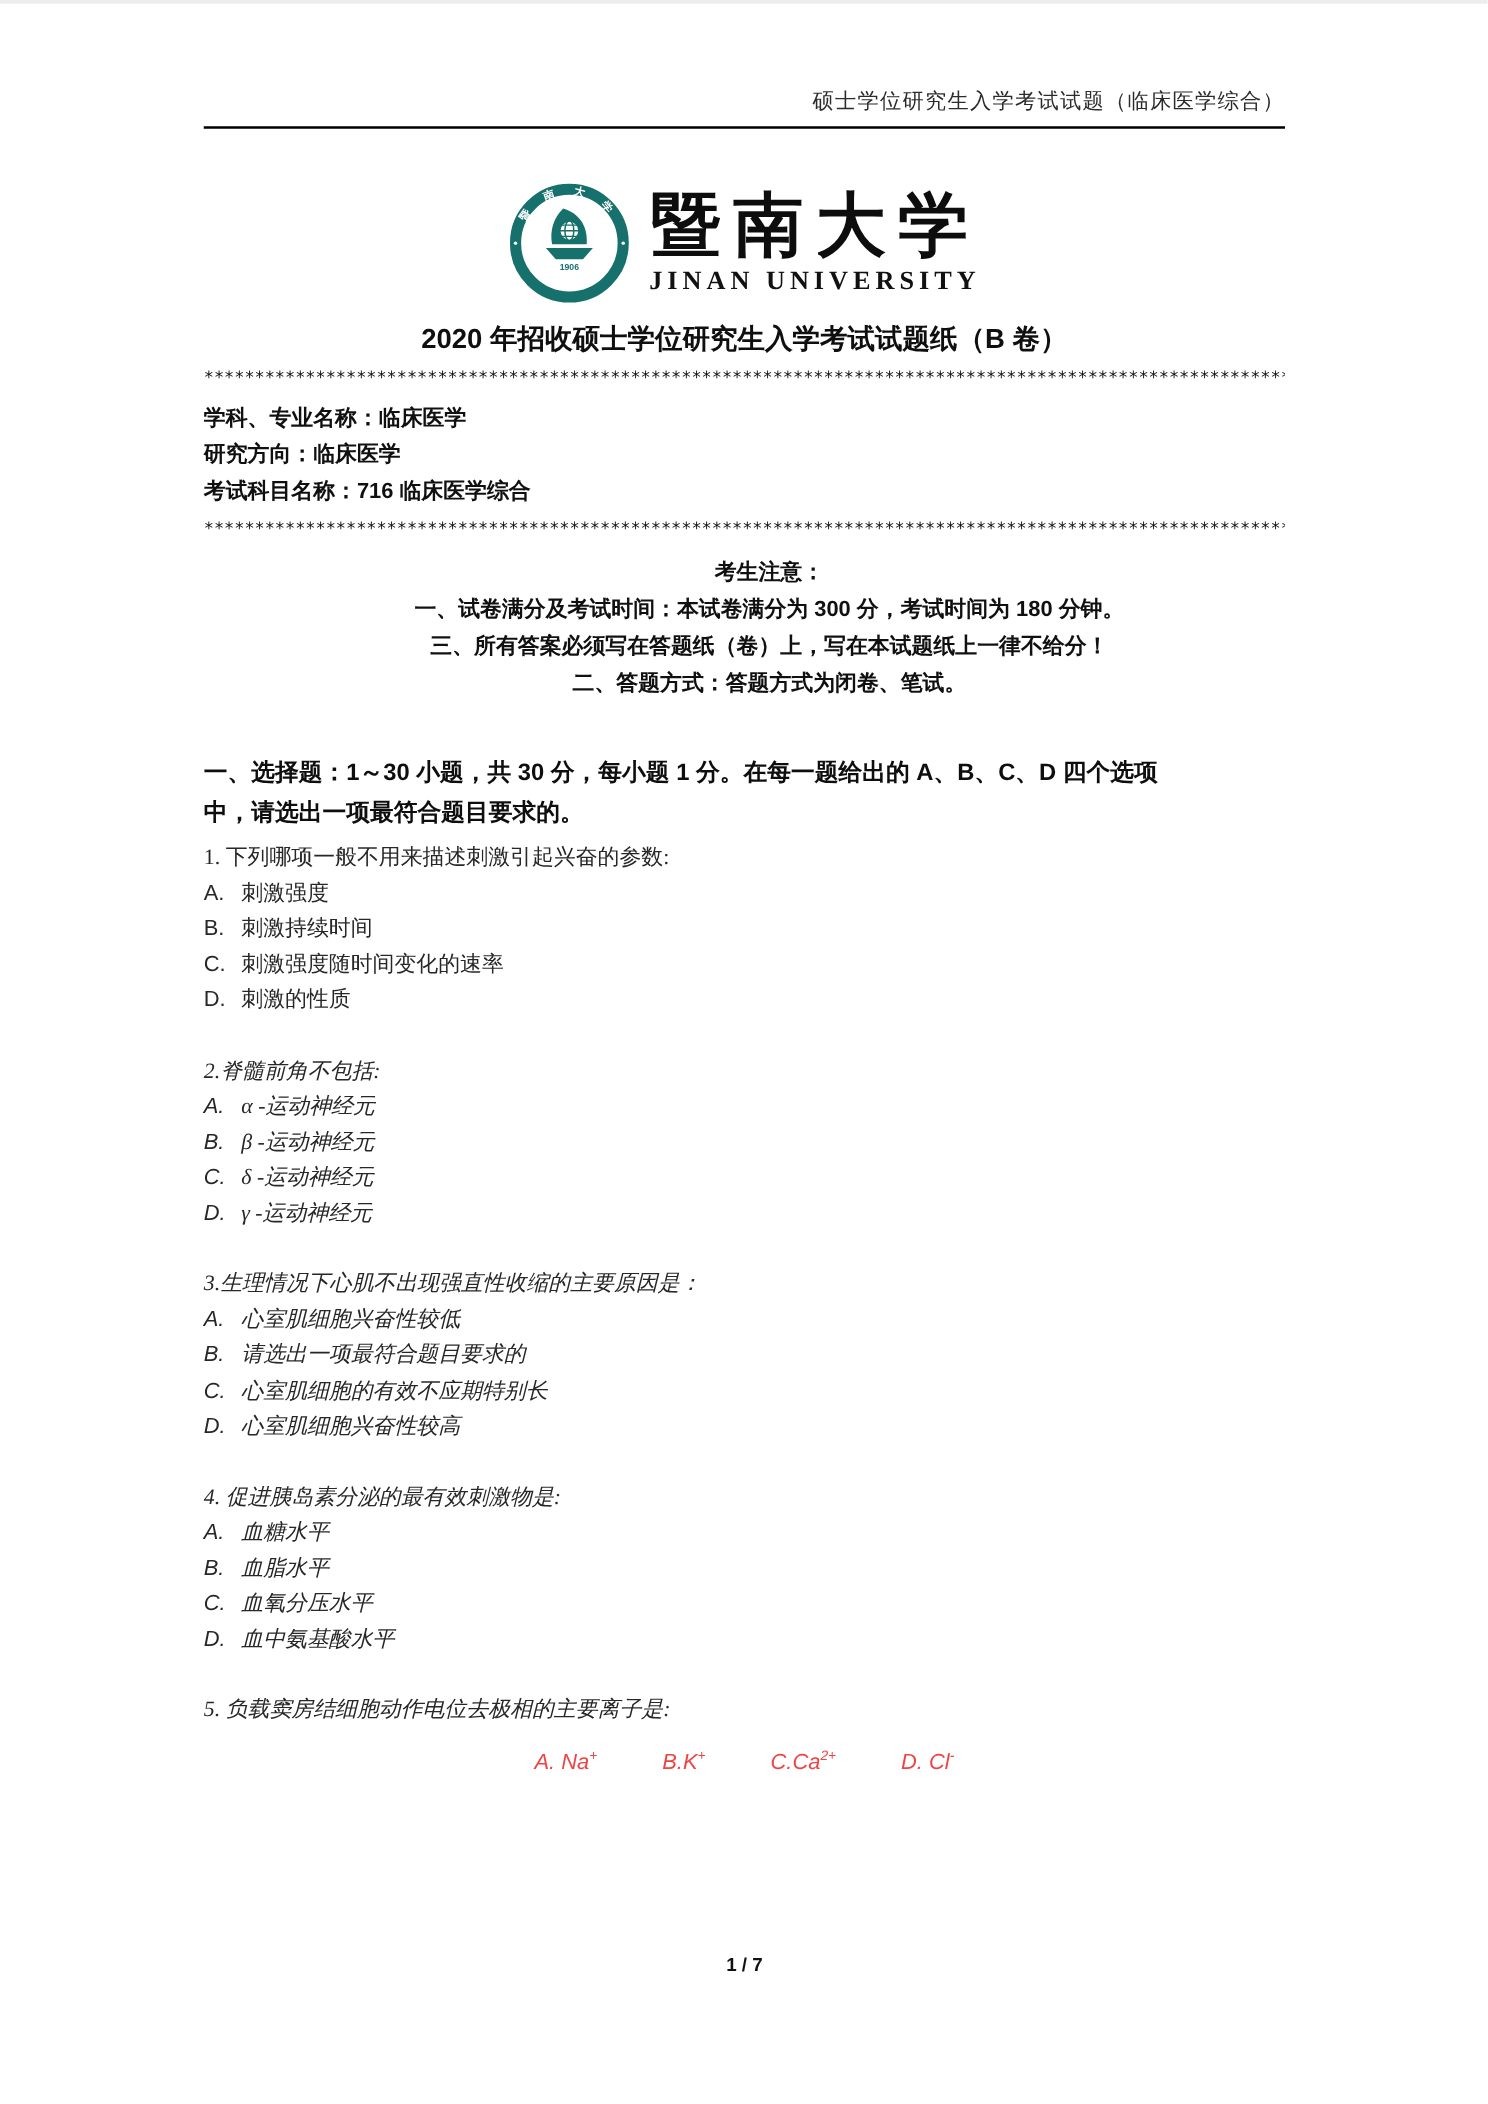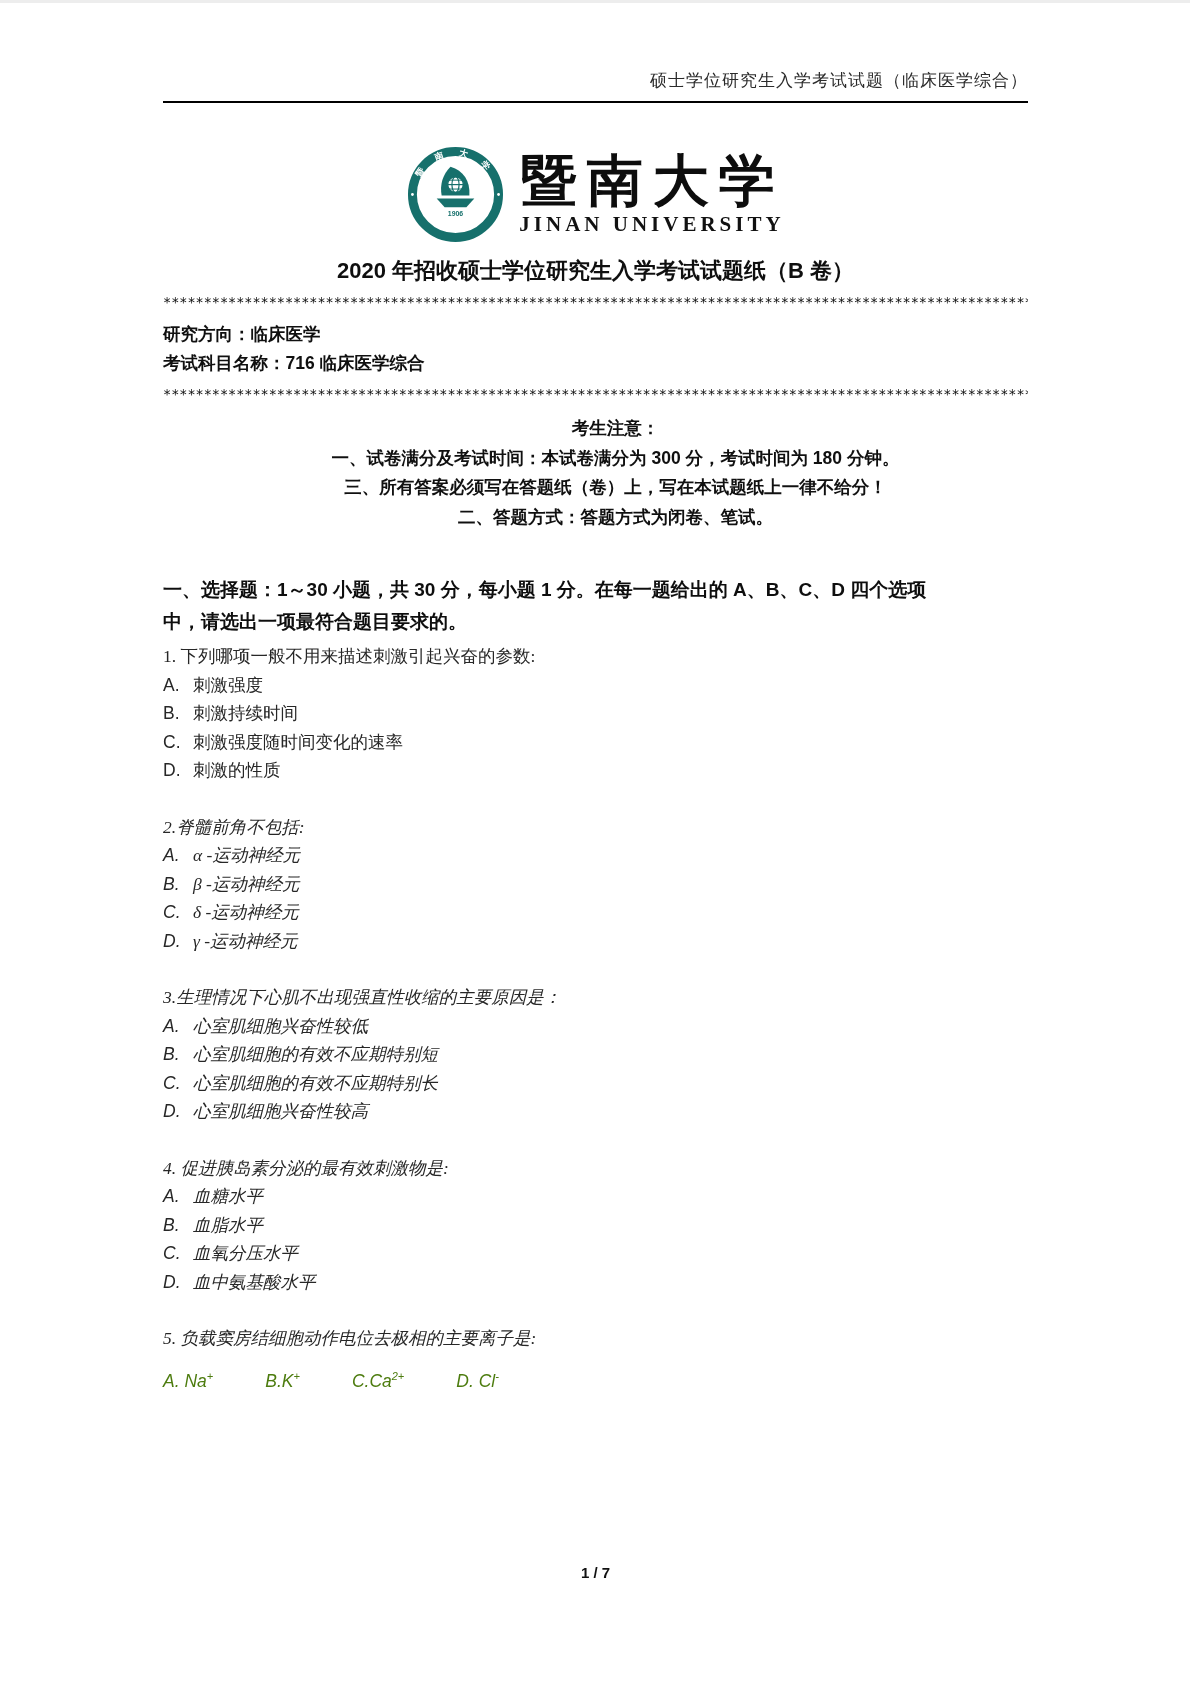--- a/index.html
+++ b/index.html
@@ -117,22 +117,23 @@
     font-family: "Liberation Sans", sans-serif;
     flex: 0 0 auto;
     min-width: 30px;
   }
   .q-inline-options {
     display: flex;
     column-gap: 52px;
     font-family: "Liberation Sans", sans-serif;
     font-size: 17.5px;
     line-height: 30px;
-    color: #4d7c0f;
+    color: #ef4444;
     margin-top: 8px;
+    justify-content: center;
   }
   .q-inline-options sup { font-size: 11px; }
   .page-footer {
     position: absolute;
     bottom: 102px;
     left: 0; width: 100%;
     text-align: center;
     font-family: "Liberation Sans", sans-serif;
     font-weight: bold;
     font-size: 15px;
@@ -177,20 +178,21 @@
       <div class="brand-zh">暨南大学</div>
       <div class="brand-en">JINAN  UNIVERSITY</div>
     </div>
   </div>
 
   <div class="exam-title">2020 年招收硕士学位研究生入学考试试题纸（B 卷）</div>
 
   <div class="separator">***********************************************************************************************************************</div>
 
   <div class="info-block">
+    <div class="info-line">学科、专业名称：临床医学</div>
     <div class="info-line">研究方向：临床医学</div>
     <div class="info-line">考试科目名称：716 临床医学综合</div>
   </div>
 
   <div class="separator">***********************************************************************************************************************</div>
 
   <div class="notice">
     <div class="notice-heading">考生注意：</div>
     <div class="notice-item">一、试卷满分及考试时间：本试卷满分为 300 分，考试时间为 180 分钟。</div>
     <div class="notice-item">三、所有答案必须写在答题纸（卷）上，写在本试题纸上一律不给分！</div>
@@ -245,21 +247,21 @@
     </div>
 
     <div class="question">
       <div class="q-stem">3.生理情况下心肌不出现强直性收缩的主要原因是：</div>
       <div class="q-option">
         <span class="opt-label">A.</span>
         <span>心室肌细胞兴奋性较低</span>
       </div>
       <div class="q-option">
         <span class="opt-label">B.</span>
-        <span>心室肌细胞的有效不应期特别短</span>
+        <span>请选出一项最符合题目要求的</span>
       </div>
       <div class="q-option">
         <span class="opt-label">C.</span>
         <span>心室肌细胞的有效不应期特别长</span>
       </div>
       <div class="q-option">
         <span class="opt-label">D.</span>
         <span>心室肌细胞兴奋性较高</span>
       </div>
     </div>

